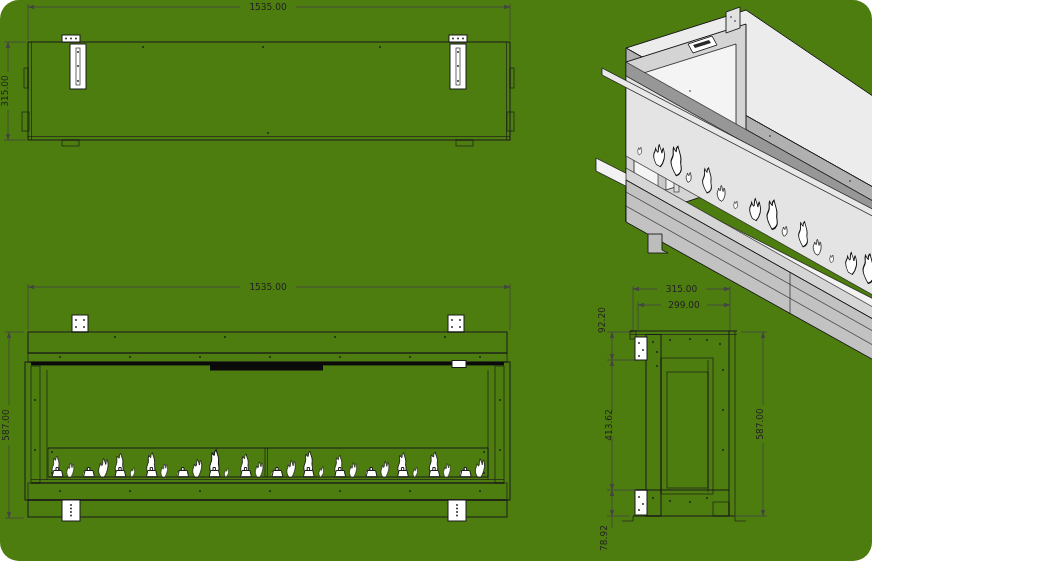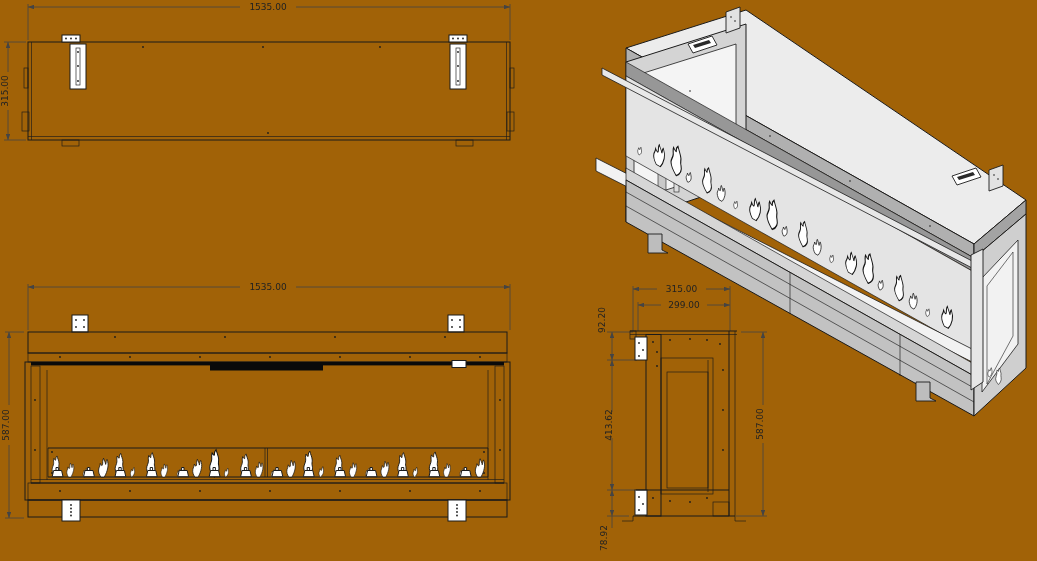--- a/index.html
+++ b/index.html
@@ -1,17 +1,17 @@
 <!DOCTYPE html>
 <html><head>
 <meta charset="utf-8">
 <style>
   html,body{margin:0;padding:0;background:#fff;}
-  #canvas{position:relative;width:1037px;height:561px;background:#a16207;overflow:hidden;
-          font-family:"DejaVu Sans",sans-serif;}
+  #canvas{position:relative;width:872px;height:561px;background:#4d7c0f;overflow:hidden;
+          font-family:"DejaVu Sans",sans-serif;border-radius:19px;}
   .view{position:absolute;}
   svg{display:block;}
   .ln{stroke:#1b1b1b;stroke-width:1;fill:none;}
   .thin{stroke:#1b1b1b;stroke-width:.65;fill:none;}
   .dim{stroke:#444;stroke-width:.8;fill:none;}
   .dimtxt{font-size:9px;fill:#222;}
   .dot{fill:#1b1b1b;stroke:none;}
   .wfill{fill:#fff;stroke:#1b1b1b;stroke-width:1;}
   .blk{fill:#0a0a0a;stroke:none;}
   .flame{fill:#fff;stroke:#151515;stroke-width:1.1;}

